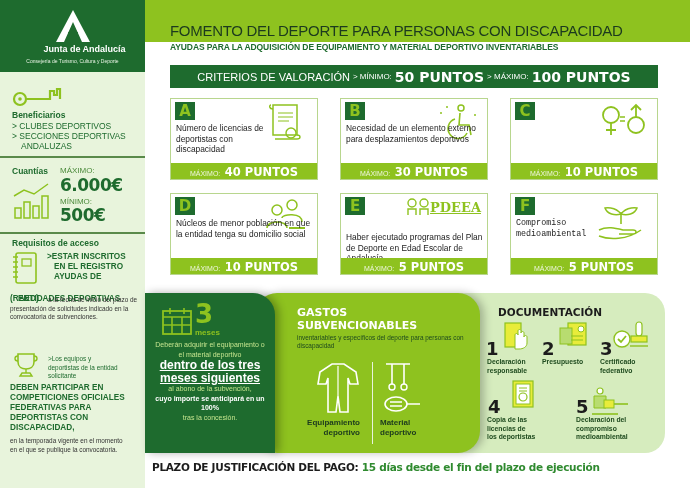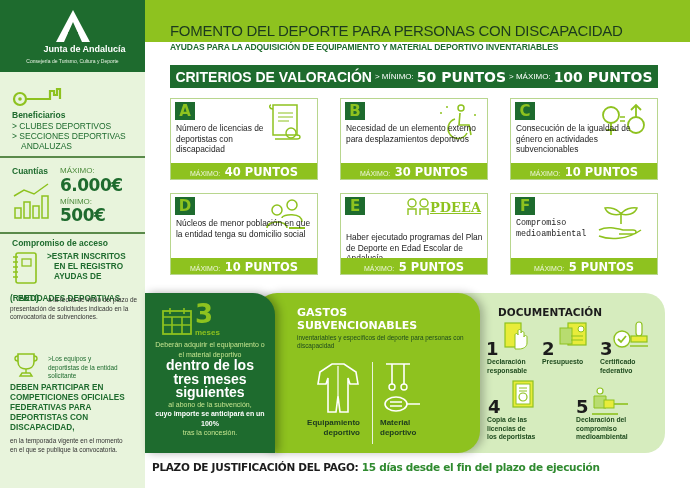--- a/index.html
+++ b/index.html
@@ -27,21 +27,21 @@
   .req-small { position: absolute; color: #333; font-size: 6.4px; line-height: 8.5px; }
   .notebook-icon { position: absolute; left: 12px; top: 252px; width: 26px; height: 32px; }
   .cup-icon { position: absolute; left: 14px; top: 352px; width: 24px; height: 26px; }
 
   
   .top-green { position: absolute; left: 145px; top: 0; width: 545px; height: 42px; background: #8ec21f; }
   .main-title { position: absolute; left: 170px; top: 22px; font-size: 15px; color: #1c3a1e; letter-spacing: -0.3px; }
   .sub-title { position: absolute; left: 170px; top: 42px; font-size: 8.5px; font-weight: bold; color: #1e6b2e; letter-spacing: -0.1px; }
 
   .criteria-bar { position: absolute; left: 170px; top: 65px; width: 488px; height: 23px; background: #1e6b2e; color: #fff; display: flex; align-items: center; justify-content: center; white-space: nowrap; }
-  .criteria-bar .c1 { font-weight: bold; font-size: 14px; }
+  .criteria-bar .c1 { font-weight: normal; font-size: 11px; }
   .criteria-bar .c2 { font-size: 8px; margin: 0 3px; }
   .criteria-bar .c3 { font-weight: 900; font-size: 14px; font-family: "DejaVu Sans", sans-serif; }
 
   
   .card { position: absolute; width: 148px; height: 82px; border: 1px solid #b8d68e; background: #fff; }
   .card .letter { position: absolute; left: 4px; top: 3px; width: 20px; height: 18px; background: #1e6b2e; color: #8ec21f; font-weight: 900; font-size: 15px; text-align: center; line-height: 18px; font-family: "DejaVu Sans", sans-serif; }
   .card .desc { position: absolute; left: 5px; top: 24px; width: 140px; font-size: 8.4px; line-height: 10.5px; color: #1c1c1c; }
   .card .max-bar { position: absolute; left: 0; bottom: 0; width: 146px; height: 16px; background: #8ec21f; color: #fff; text-align: center; line-height: 16px; white-space: nowrap; }
   .card .max-bar .m1 { font-size: 7px; opacity: 0.85; }
   .card .max-bar .m2 { font-weight: 900; font-size: 11.5px; font-family: "DejaVu Sans", sans-serif; }
@@ -50,21 +50,21 @@
   
   .doc-panel { position: absolute; left: 420px; top: 293px; width: 245px; height: 160px; background: #d6ecbe; border-radius: 20px; }
   .gastos-panel { position: absolute; left: 255px; top: 293px; width: 225px; height: 160px; background: #8ec21f; border-radius: 22px; box-shadow: 4px 0 8px rgba(0,0,0,0.25); }
   .meses-panel { position: absolute; left: 145px; top: 293px; width: 130px; height: 160px; background: #1e6b2e; border-radius: 0 22px 0 0; box-shadow: 4px 0 8px rgba(0,0,0,0.3); }
 
   .cal-icon { position: absolute; left: 162px; top: 307px; width: 30px; height: 28px; }
   .three-big { position: absolute; left: 195px; top: 300px; color: #8ec21f; font-weight: 900; font-size: 26px; font-family: "DejaVu Sans", sans-serif; line-height: 28px; }
   .three-lbl { position: absolute; left: 195px; top: 328px; color: #8ec21f; font-weight: bold; font-size: 8px; }
   .meses-text { position: absolute; left: 152px; top: 340px; width: 116px; text-align: center; color: #c4e48e; font-size: 7px; line-height: 9.5px; }
   .meses-text b { color: #fff; }
-  .meses-text .big { font-size: 14px; line-height: 12px; }
+  .meses-text .big { font-size: 12px; line-height: 12px; text-decoration: underline; }
 
   .gastos-title { position: absolute; left: 297px; top: 306px; color: #fff; font-weight: 900; font-size: 11px; line-height: 13px; font-family: "DejaVu Sans", sans-serif; }
   .gastos-sub { position: absolute; left: 297px; top: 334px; width: 170px; color: #1e4a1e; font-size: 6.4px; line-height: 8px; }
   .gastos-div { position: absolute; left: 372px; top: 362px; width: 1px; height: 82px; background: #e8f4dc; }
   .suit-icon { position: absolute; left: 316px; top: 362px; width: 44px; height: 54px; }
   .rings-icon { position: absolute; left: 380px; top: 362px; width: 50px; height: 54px; }
   .g-lbl { position: absolute; color: #1c3a1e; font-weight: bold; font-size: 8px; line-height: 10px; }
 
   .doc-title { position: absolute; left: 498px; top: 306px; color: #1c1c1c; font-weight: 900; font-size: 10.5px; font-family: "DejaVu Sans", sans-serif; }
   .doc-num { position: absolute; color: #1c1c1c; font-weight: 900; font-size: 18px; font-family: "DejaVu Sans", sans-serif; line-height: 18px; }
@@ -109,21 +109,21 @@
   <rect x="3" y="26" width="6" height="10" fill="none" stroke="#8ec21f" stroke-width="1.5"></rect>
   <rect x="12" y="20" width="6" height="16" fill="none" stroke="#8ec21f" stroke-width="1.5"></rect>
   <rect x="21" y="24" width="6" height="12" fill="none" stroke="#8ec21f" stroke-width="1.5"></rect>
   <rect x="30" y="14" width="6" height="22" fill="none" stroke="#8ec21f" stroke-width="1.5"></rect>
 </svg>
 <div class="amount-small" style="left:60px;top:197px;">MÍNIMO:</div>
 <div class="amount-big" style="left:60px;top:205px;">500€</div>
 
 <div class="left-divider" style="top:232px;"></div>
 
-<div class="lbl-bold" style="left:12px;top:238px;">Compromiso de acceso</div>
+<div class="lbl-bold" style="left:12px;top:238px;">Requisitos de acceso</div>
 <svg class="notebook-icon" viewBox="0 0 26 32">
   <rect x="4" y="1" width="20" height="30" rx="2" fill="none" stroke="#8ec21f" stroke-width="1.6"></rect>
   <rect x="10" y="7" width="9" height="7" fill="none" stroke="#8ec21f" stroke-width="1.3"></rect>
   <path d="M1,5 H6 M1,10 H6 M1,15 H6 M1,20 H6 M1,25 H6" stroke="#8ec21f" stroke-width="1.3"></path>
 </svg>
 <div class="req-text" style="left:47px;top:252px;">&gt;ESTAR INSCRITOS</div>
 <div class="req-text" style="left:54px;top:262px;">EN EL REGISTRO</div>
 <div class="req-text" style="left:54px;top:272px;">AYUDAS DE</div>
 <div class="req-text" style="left:18px;top:283px;margin-top:11px;">ENTIDADES DEPORTIVAS</div>
 <div class="req-text" style="left:10px;top:294px;">(RAED)</div>
@@ -186,21 +186,20 @@
 
 <div class="card" style="left:510px;top:98px;">
   <div class="letter">C</div>
   <svg class="icon" viewBox="0 0 48 40" style="width:52px;">
     <circle cx="12" cy="12" r="8" fill="none" stroke="#8ec21f" stroke-width="1.8"></circle>
     <path d="M12,20 V32 M7,27 H17" stroke="#8ec21f" stroke-width="1.8"></path>
     <path d="M21,14 H26 M21,18 H26" stroke="#8ec21f" stroke-width="1.6"></path>
     <circle cx="37" cy="22" r="8" fill="none" stroke="#8ec21f" stroke-width="1.8"></circle>
     <path d="M37,14 V2 M32,7 L37,2 L42,7" fill="none" stroke="#8ec21f" stroke-width="1.8"></path>
   </svg>
-  <div class="desc" style="width:142px;">Consecución de la igualdad de género en actividades subvencionables</div>
   <div class="max-bar">
     <span class="m1">MÁXIMO:</span>
     <span class="m2">10 PUNTOS</span>
   </div>
 </div>
 
 <div class="card" style="left:170px;top:193px;">
   <div class="letter">D</div>
   <svg class="icon" viewBox="0 0 48 40">
     <circle cx="16" cy="12" r="5" fill="none" stroke="#8ec21f" stroke-width="1.5"></circle>

